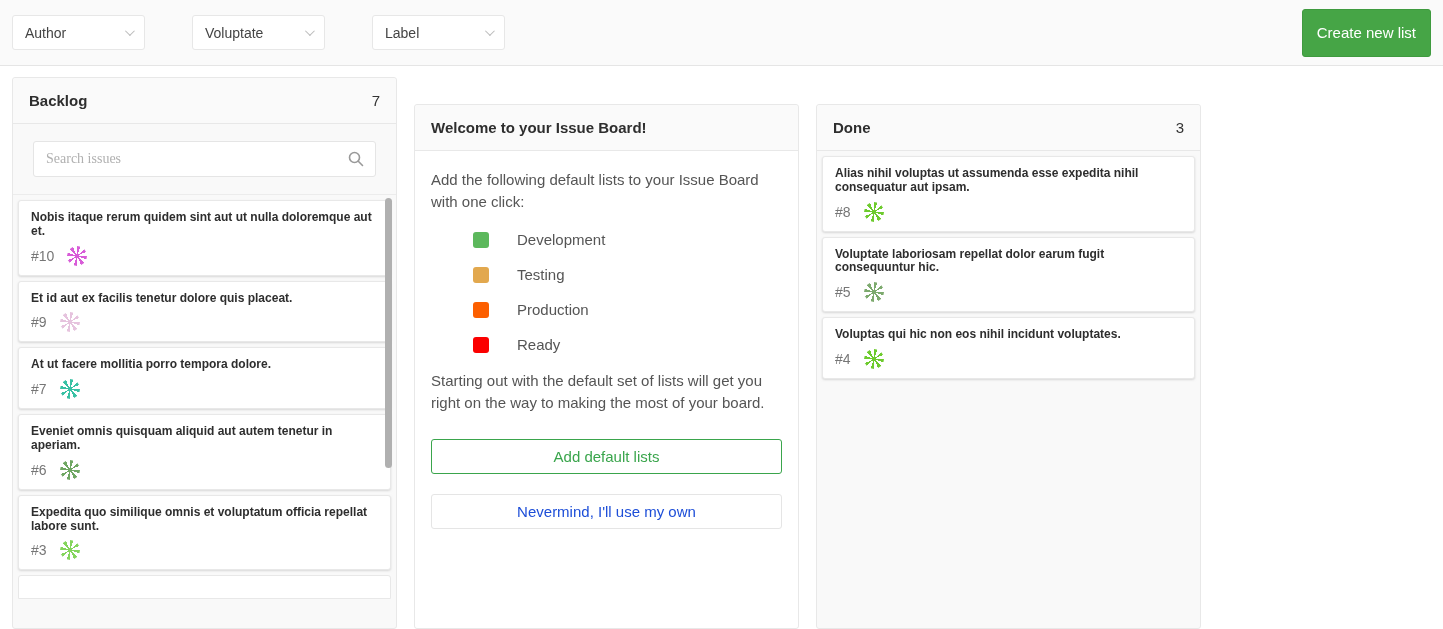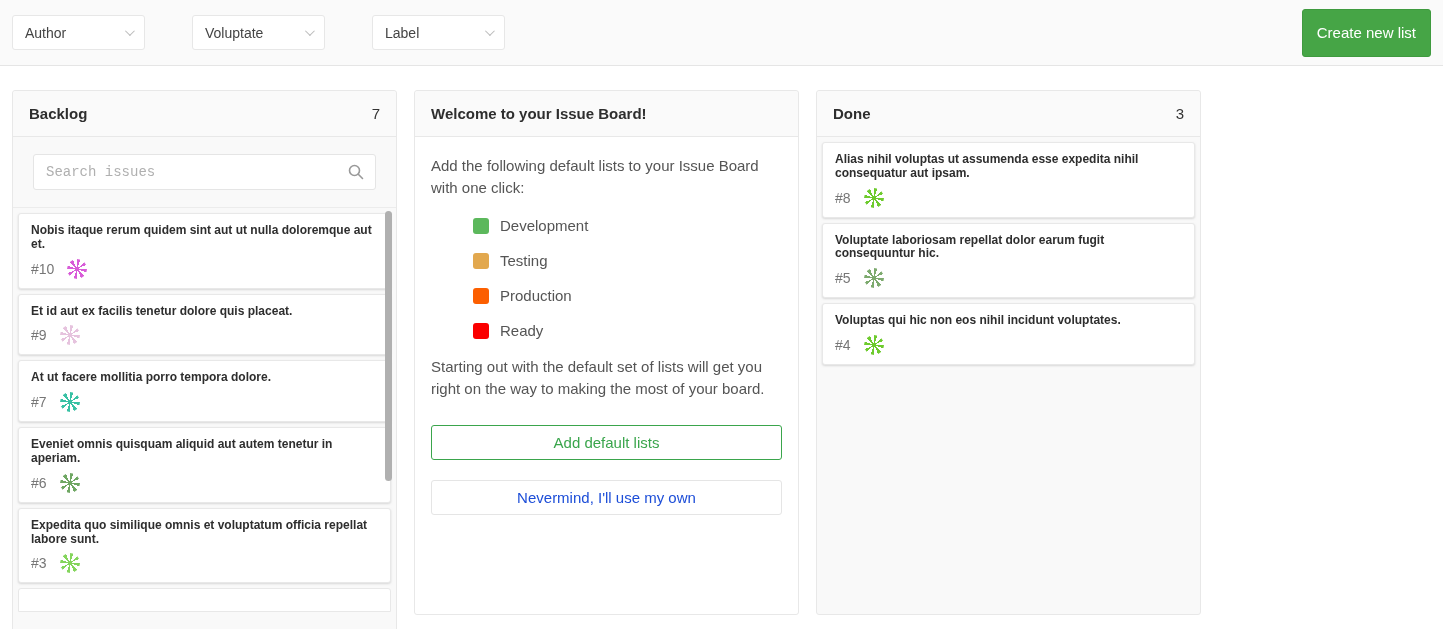--- a/index.html
+++ b/index.html
@@ -50,21 +50,21 @@
     font-size: 15px;
     padding: 7px 14px;
     height: 48px;
     font-family: inherit;
     cursor: pointer;
   }
 
   
   .board {
     display: flex;
-    align-items: flex-start;
+    align-items: flex-end;
     padding: 24px 12px 0 12px;
     gap: 17px;
     height: 563px;
     overflow: hidden;
   }
   .list {
     width: 385px;
     border: 1px solid #e8e8e8;
     border-radius: 3px;
     background: #f9f9f9;
@@ -91,21 +91,21 @@
     border-bottom: 1px solid #ececec;
     position: relative;
   }
   .search-input {
     width: 100%;
     height: 36px;
     border: 1px solid #e5e5e5;
     border-radius: 3px;
     padding: 0 34px 0 12px;
     font-size: 14px;
-    font-family: Liberation Mono, monospace;
+    font-family: Liberation Serif, serif;
     color: #1d4ed8;
     background: #fff;
     outline: none;
   }
   .search-input::placeholder { color: #b0b0b0; }
   .search-icon {
     position: absolute;
     right: 32px; top: 27px;
     width: 16px; height: 16px;
   }
@@ -171,21 +171,21 @@
     padding: 18px 16px;
     border-radius: 0 0 3px 3px;
     font-size: 15px;
     color: #555;
     line-height: 22px;
   }
   .label-rows { margin: 16px 0 14px 42px; }
   .label-row {
     display: flex;
     align-items: center;
-    gap: 11px;
+    gap: 28px;
     margin-bottom: 13px;
     font-size: 15px;
     color: #555;
   }
   .label-swatch {
     width: 16px; height: 16px;
     border-radius: 3px;
     background: var(--c);
   }
   .blank-btn {

